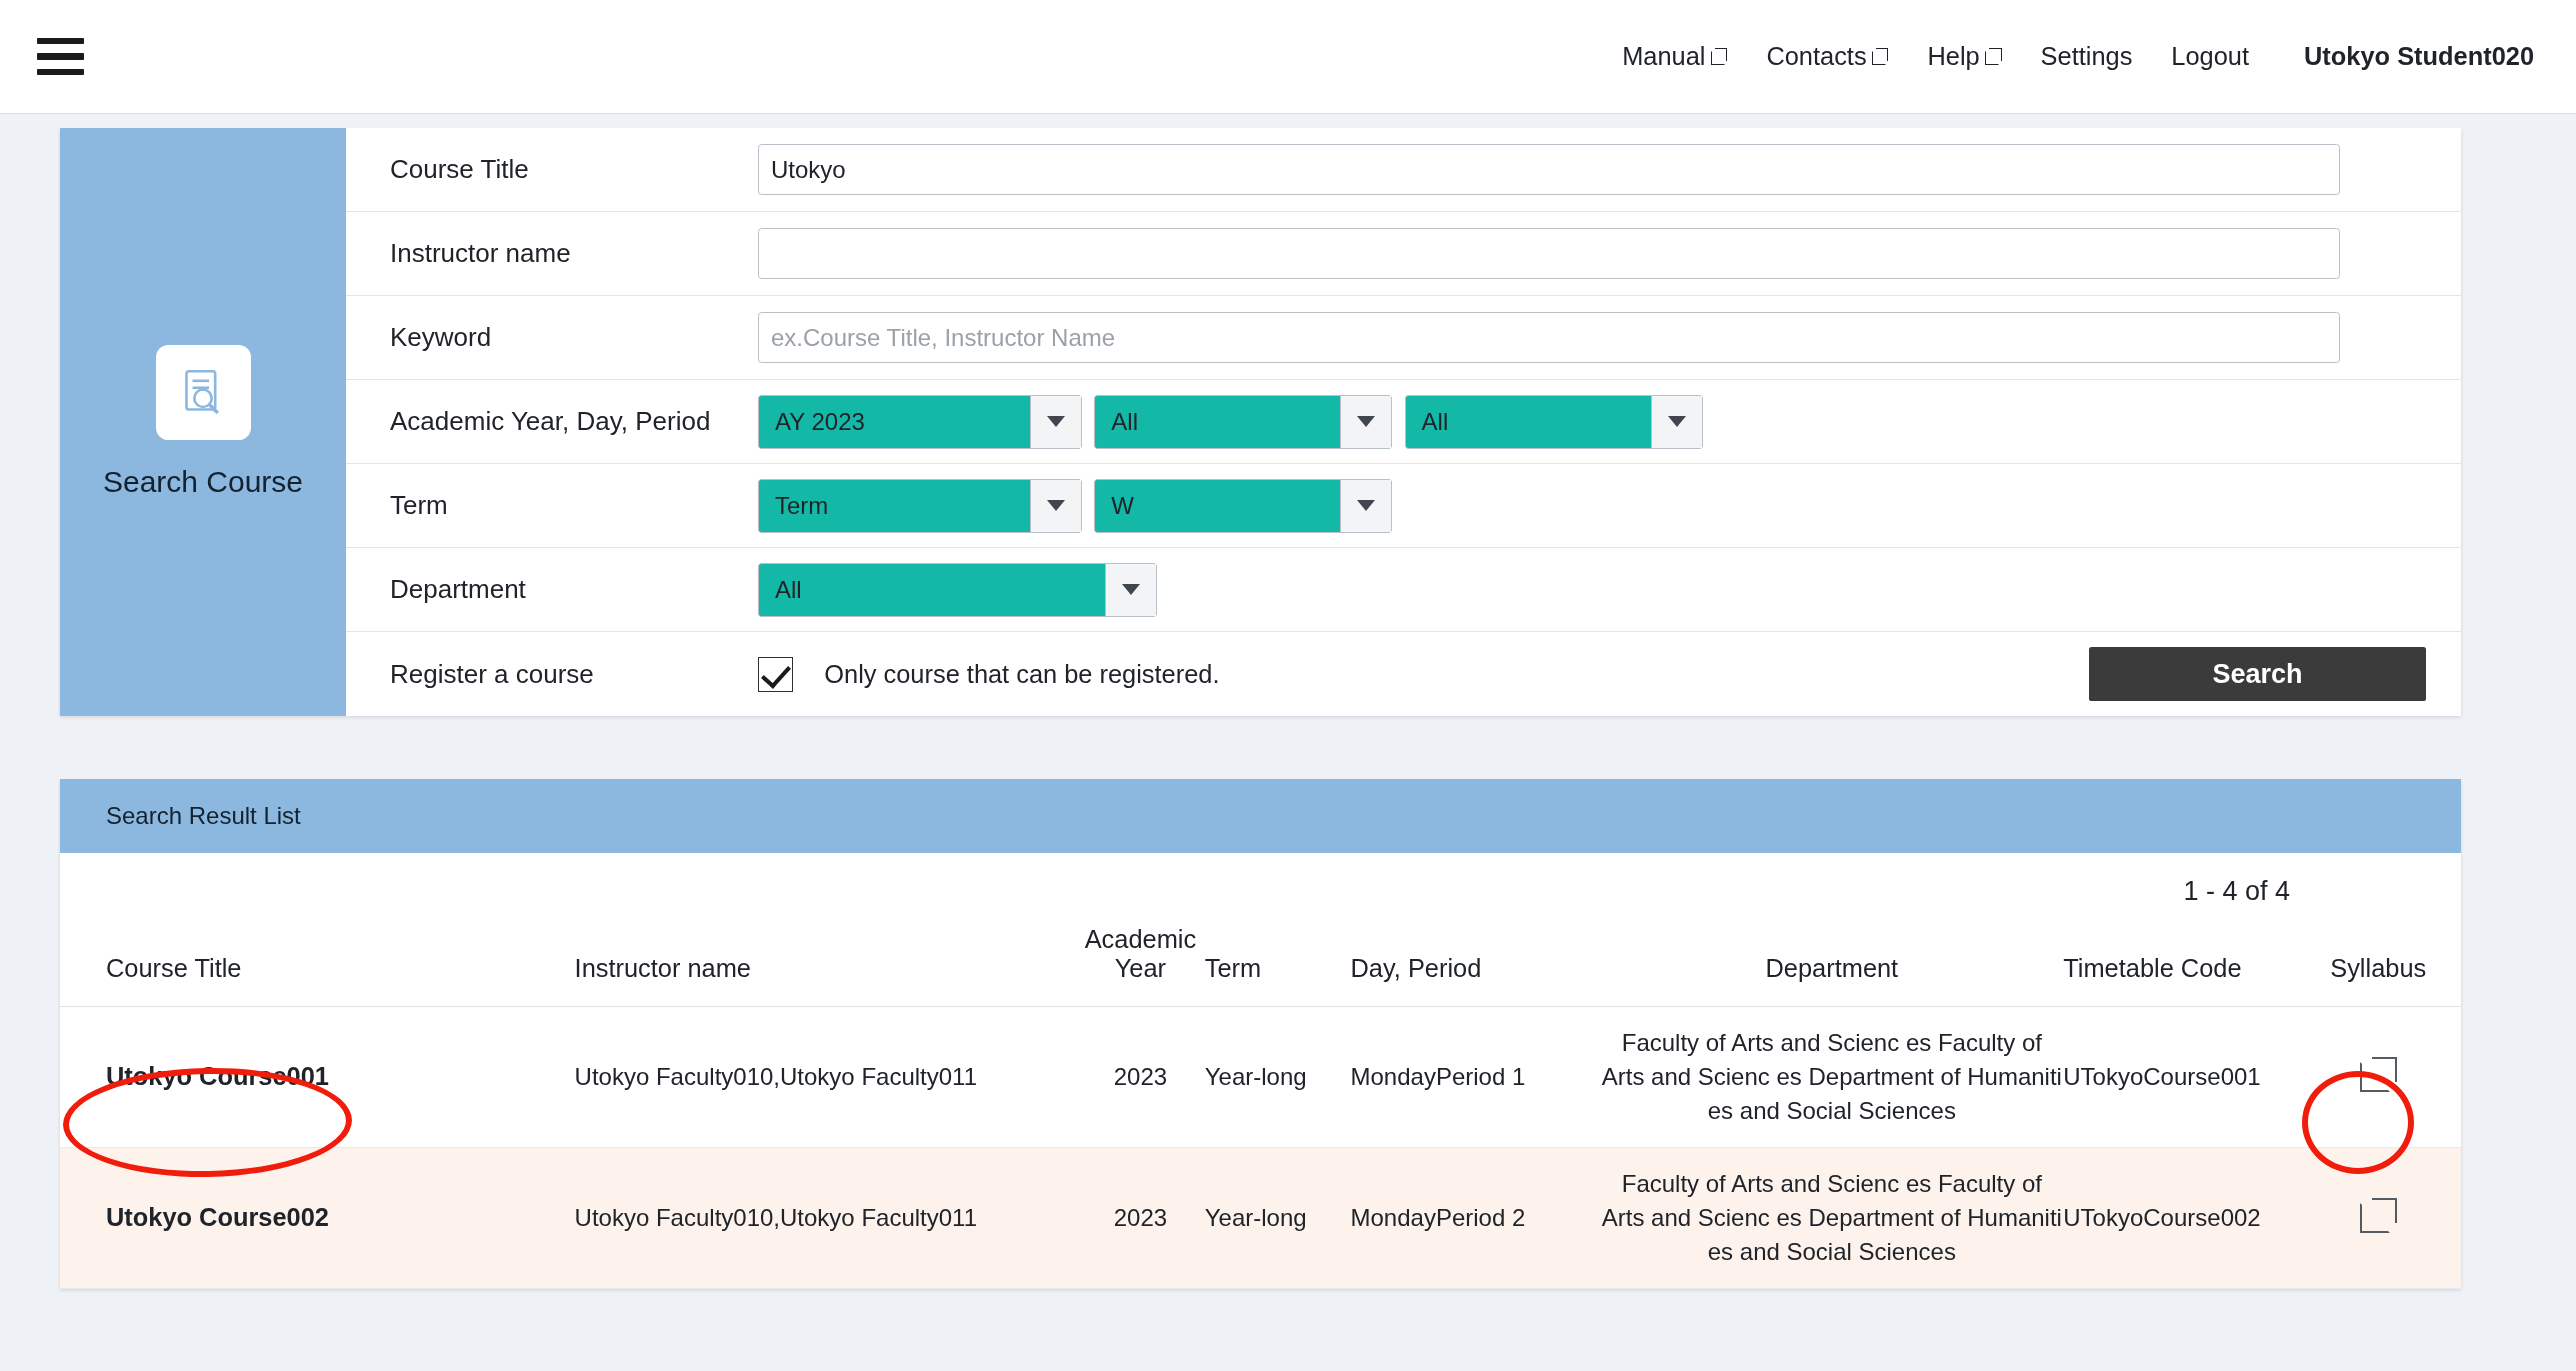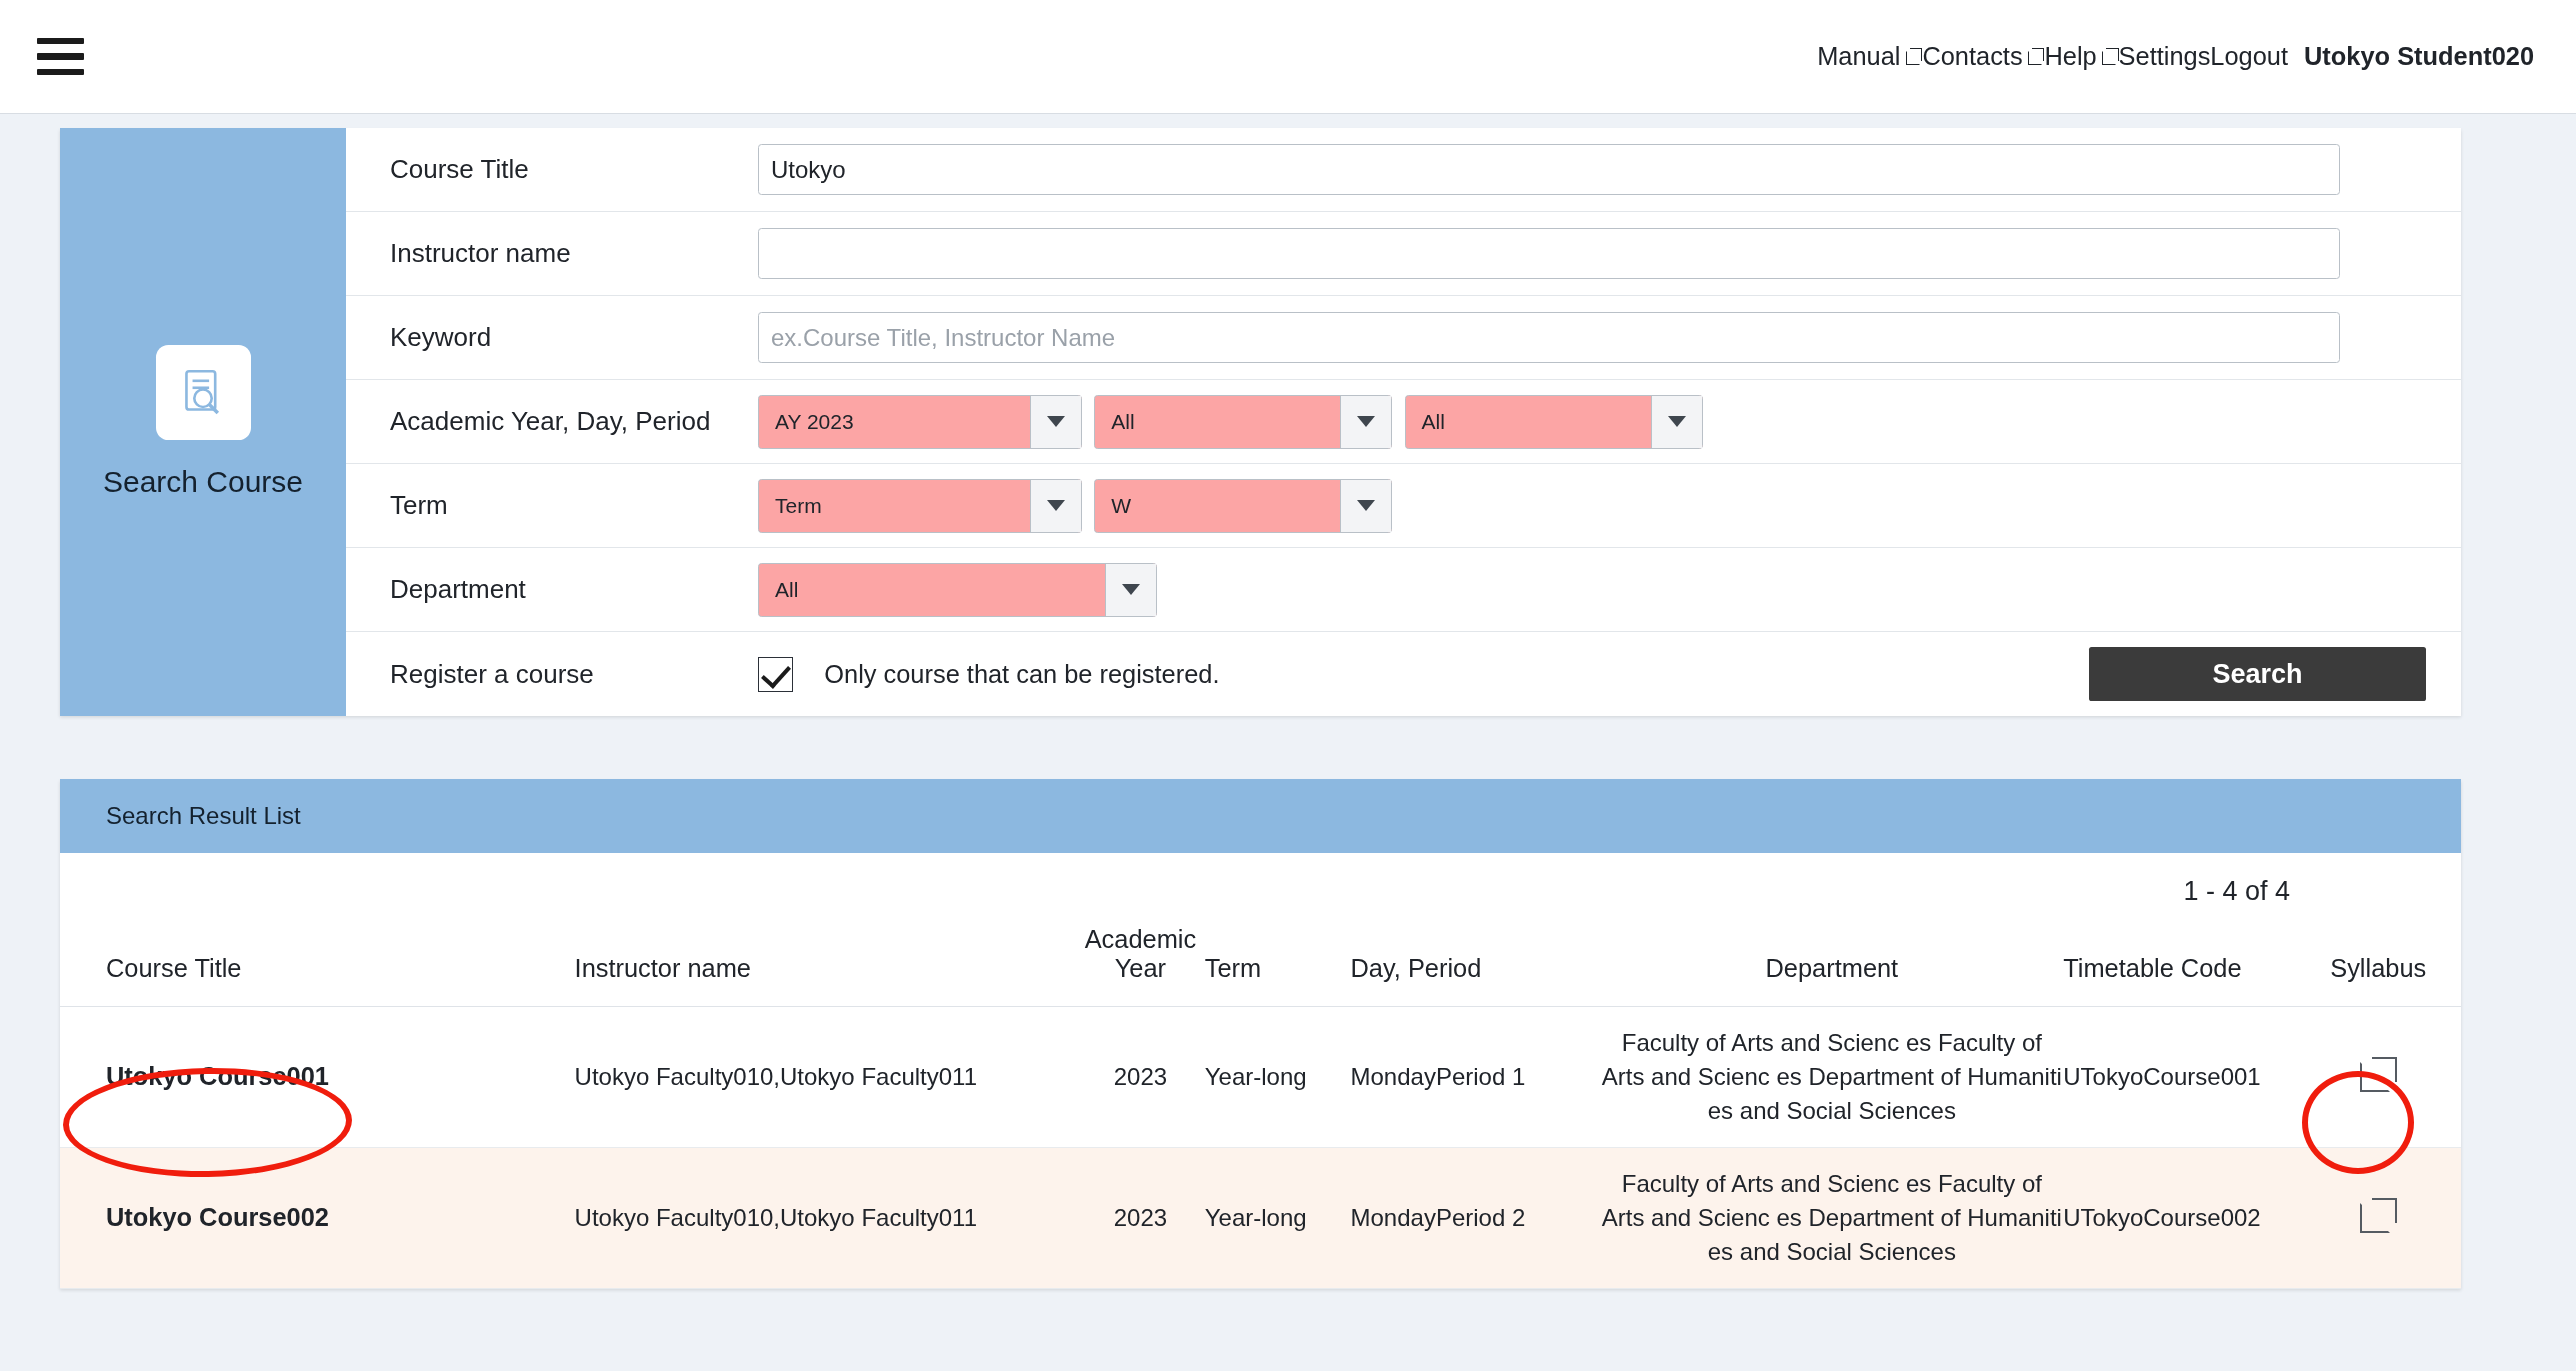--- a/index.html
+++ b/index.html
@@ -25,21 +25,21 @@
   .hamburger {
     width: 47px; height: 37px;
     display: flex; flex-direction: column; justify-content: space-between;
     cursor: pointer;
     margin-left: 10.5px;
   }
   .hamburger span {
     display: block; height: 6.1px; background: #1b1b1b; border-radius: 0.9px;
   }
   .topnav {
-    display: flex; align-items: center; 
+    display: flex; align-items: center; gap: 39px;
     font-size: 25.4px; color: #20242a;
   }
   .topnav a {
     color: #20242a; text-decoration: none; white-space: nowrap;
     display: inline-flex; align-items: center; gap: 5.3px;
   }
   .ext-icon {
     display: inline-block; width: 16.6px; height: 16.6px; position: relative;
   }
   .ext-icon::before {
@@ -109,23 +109,23 @@
     background: #fff;
   }
   input.wide { width: 1582px; }
   input::placeholder { color: #9aa1a9; }
 
   .sel {
     position: relative;
     height: 54px;
     border: 0.9px solid #b9c0c7;
     border-radius: 3.5px;
-    background: #fca5a5;
+    background: #14b8a6;
     display: flex; align-items: center;
-    font-size: 21px;
+    font-size: 24px;
     color: #20242a;
     padding-left: 16px;
     cursor: pointer;
   }
   .sel .arrowbox {
     position: absolute; right: 0; top: 0; bottom: 0;
     width: 51px;
     border-left: 0.9px solid #b9c0c7;
     background: #f3f4f6;
     display: flex; align-items: center; justify-content: center;

